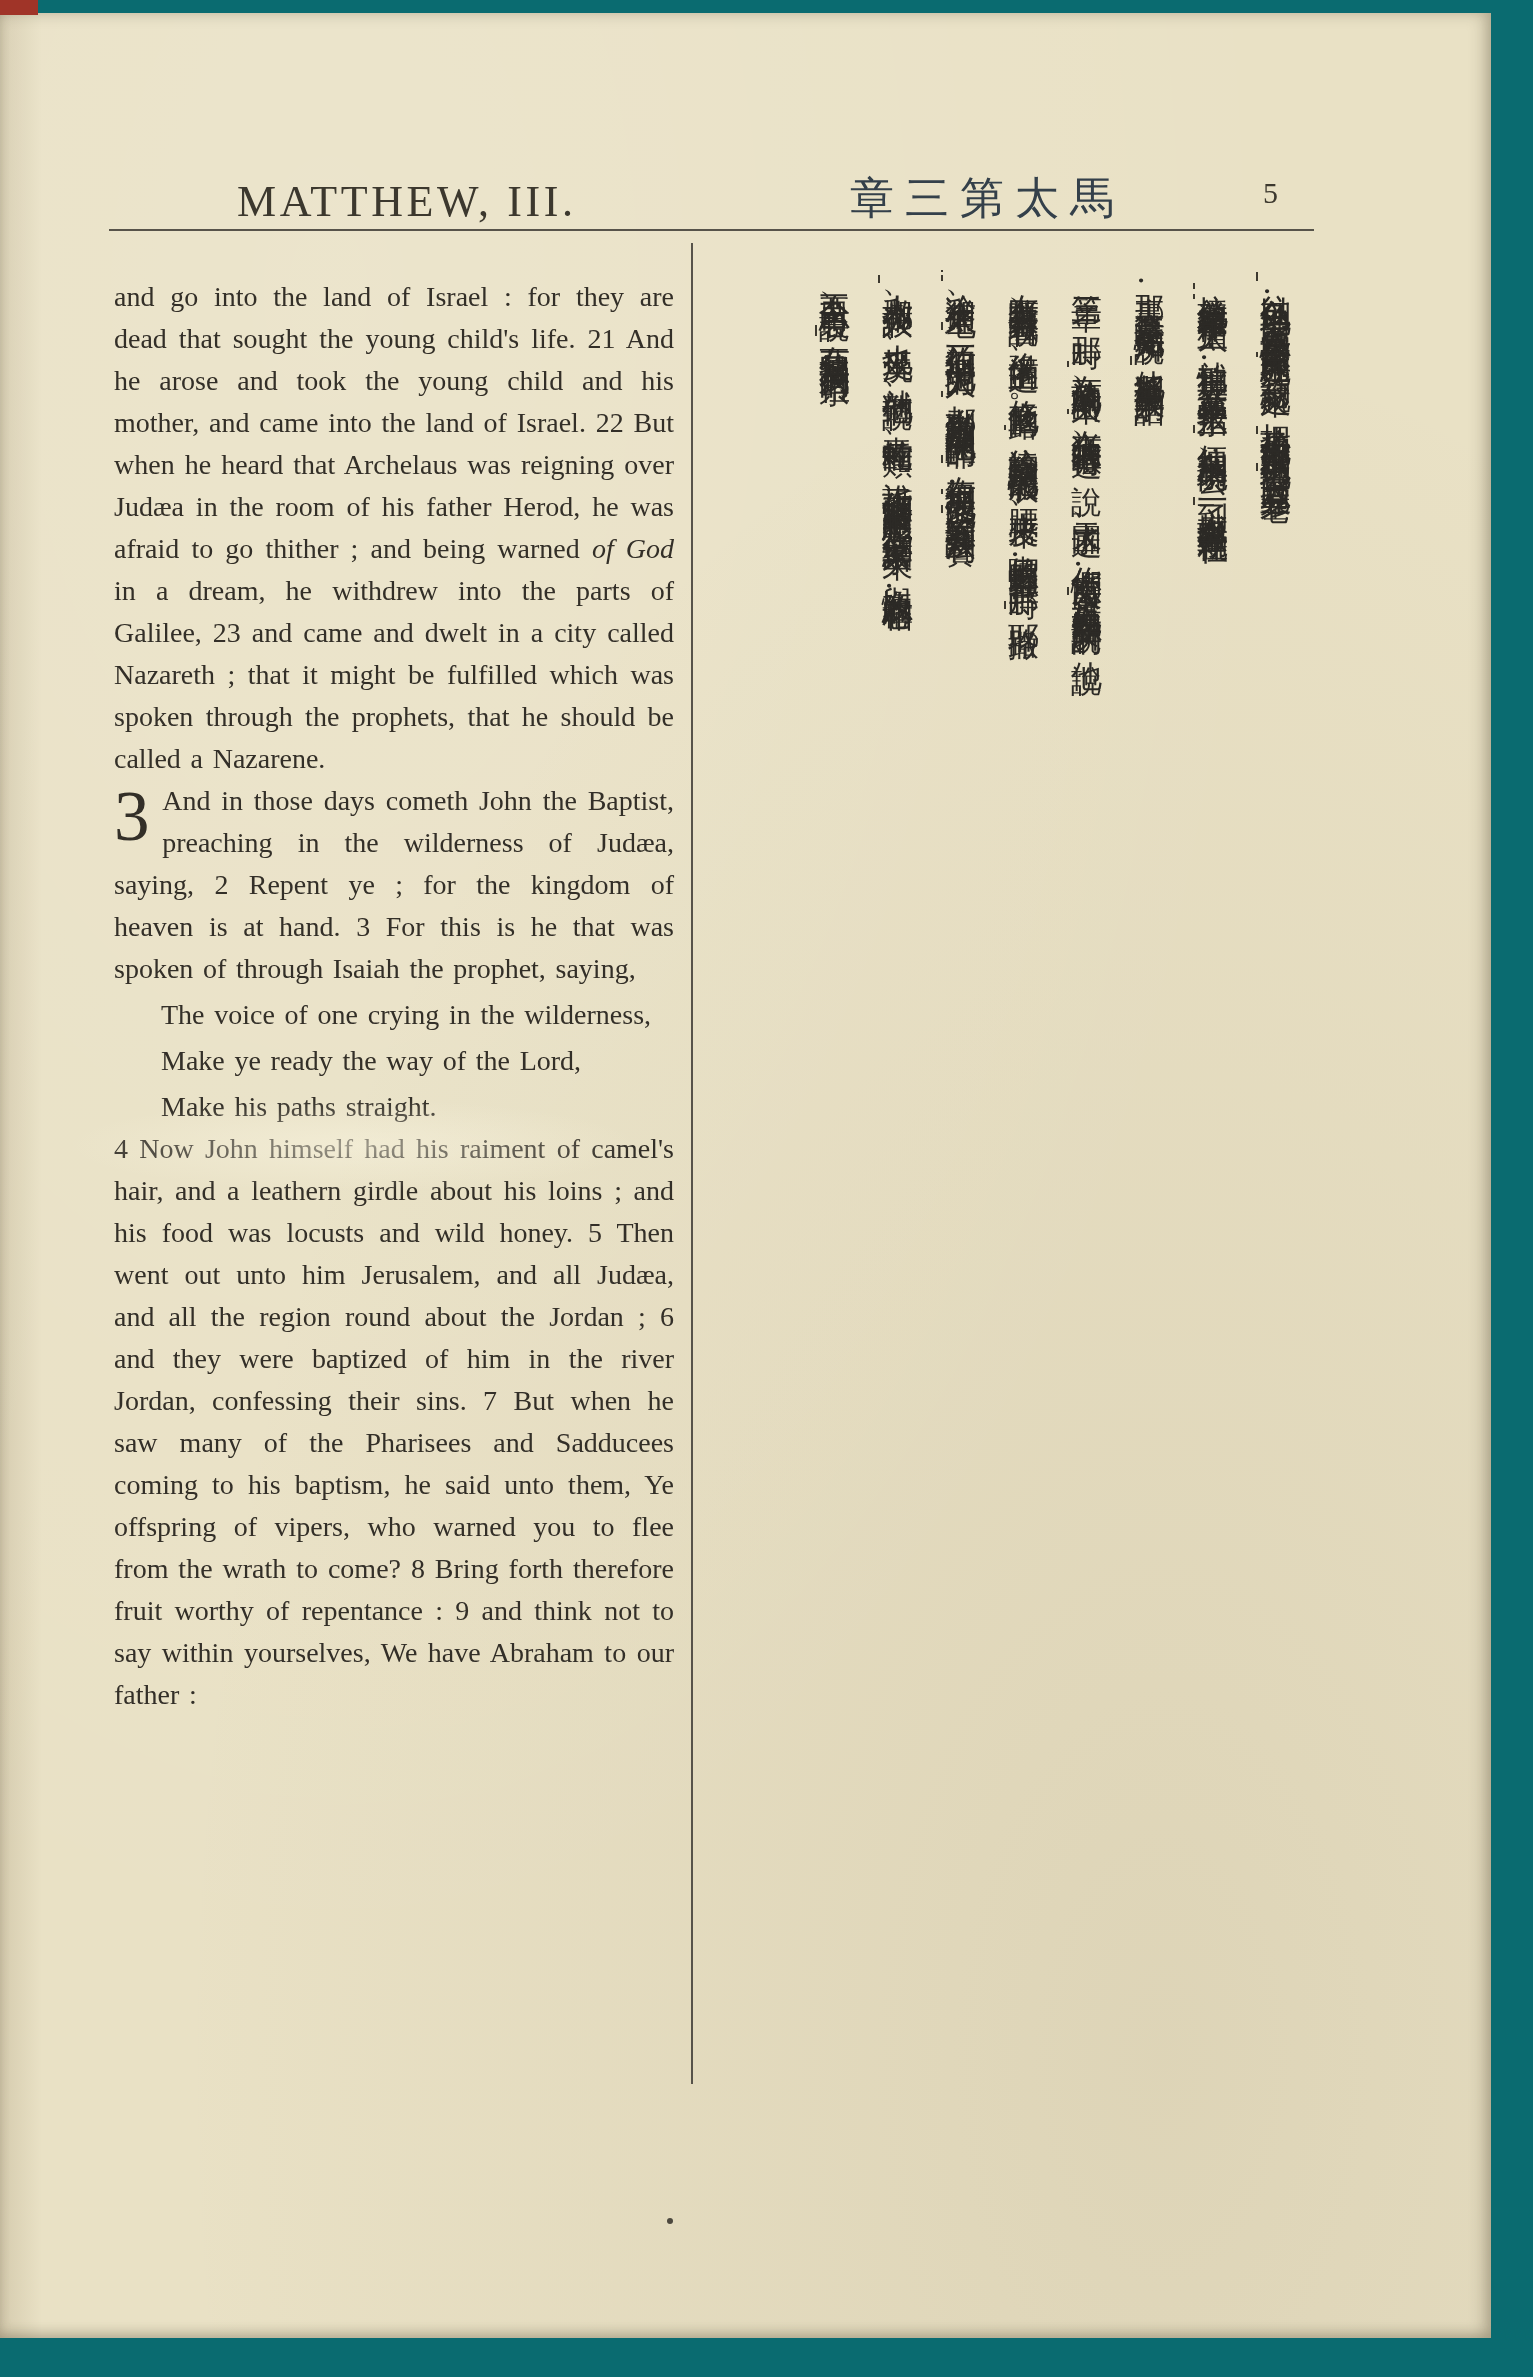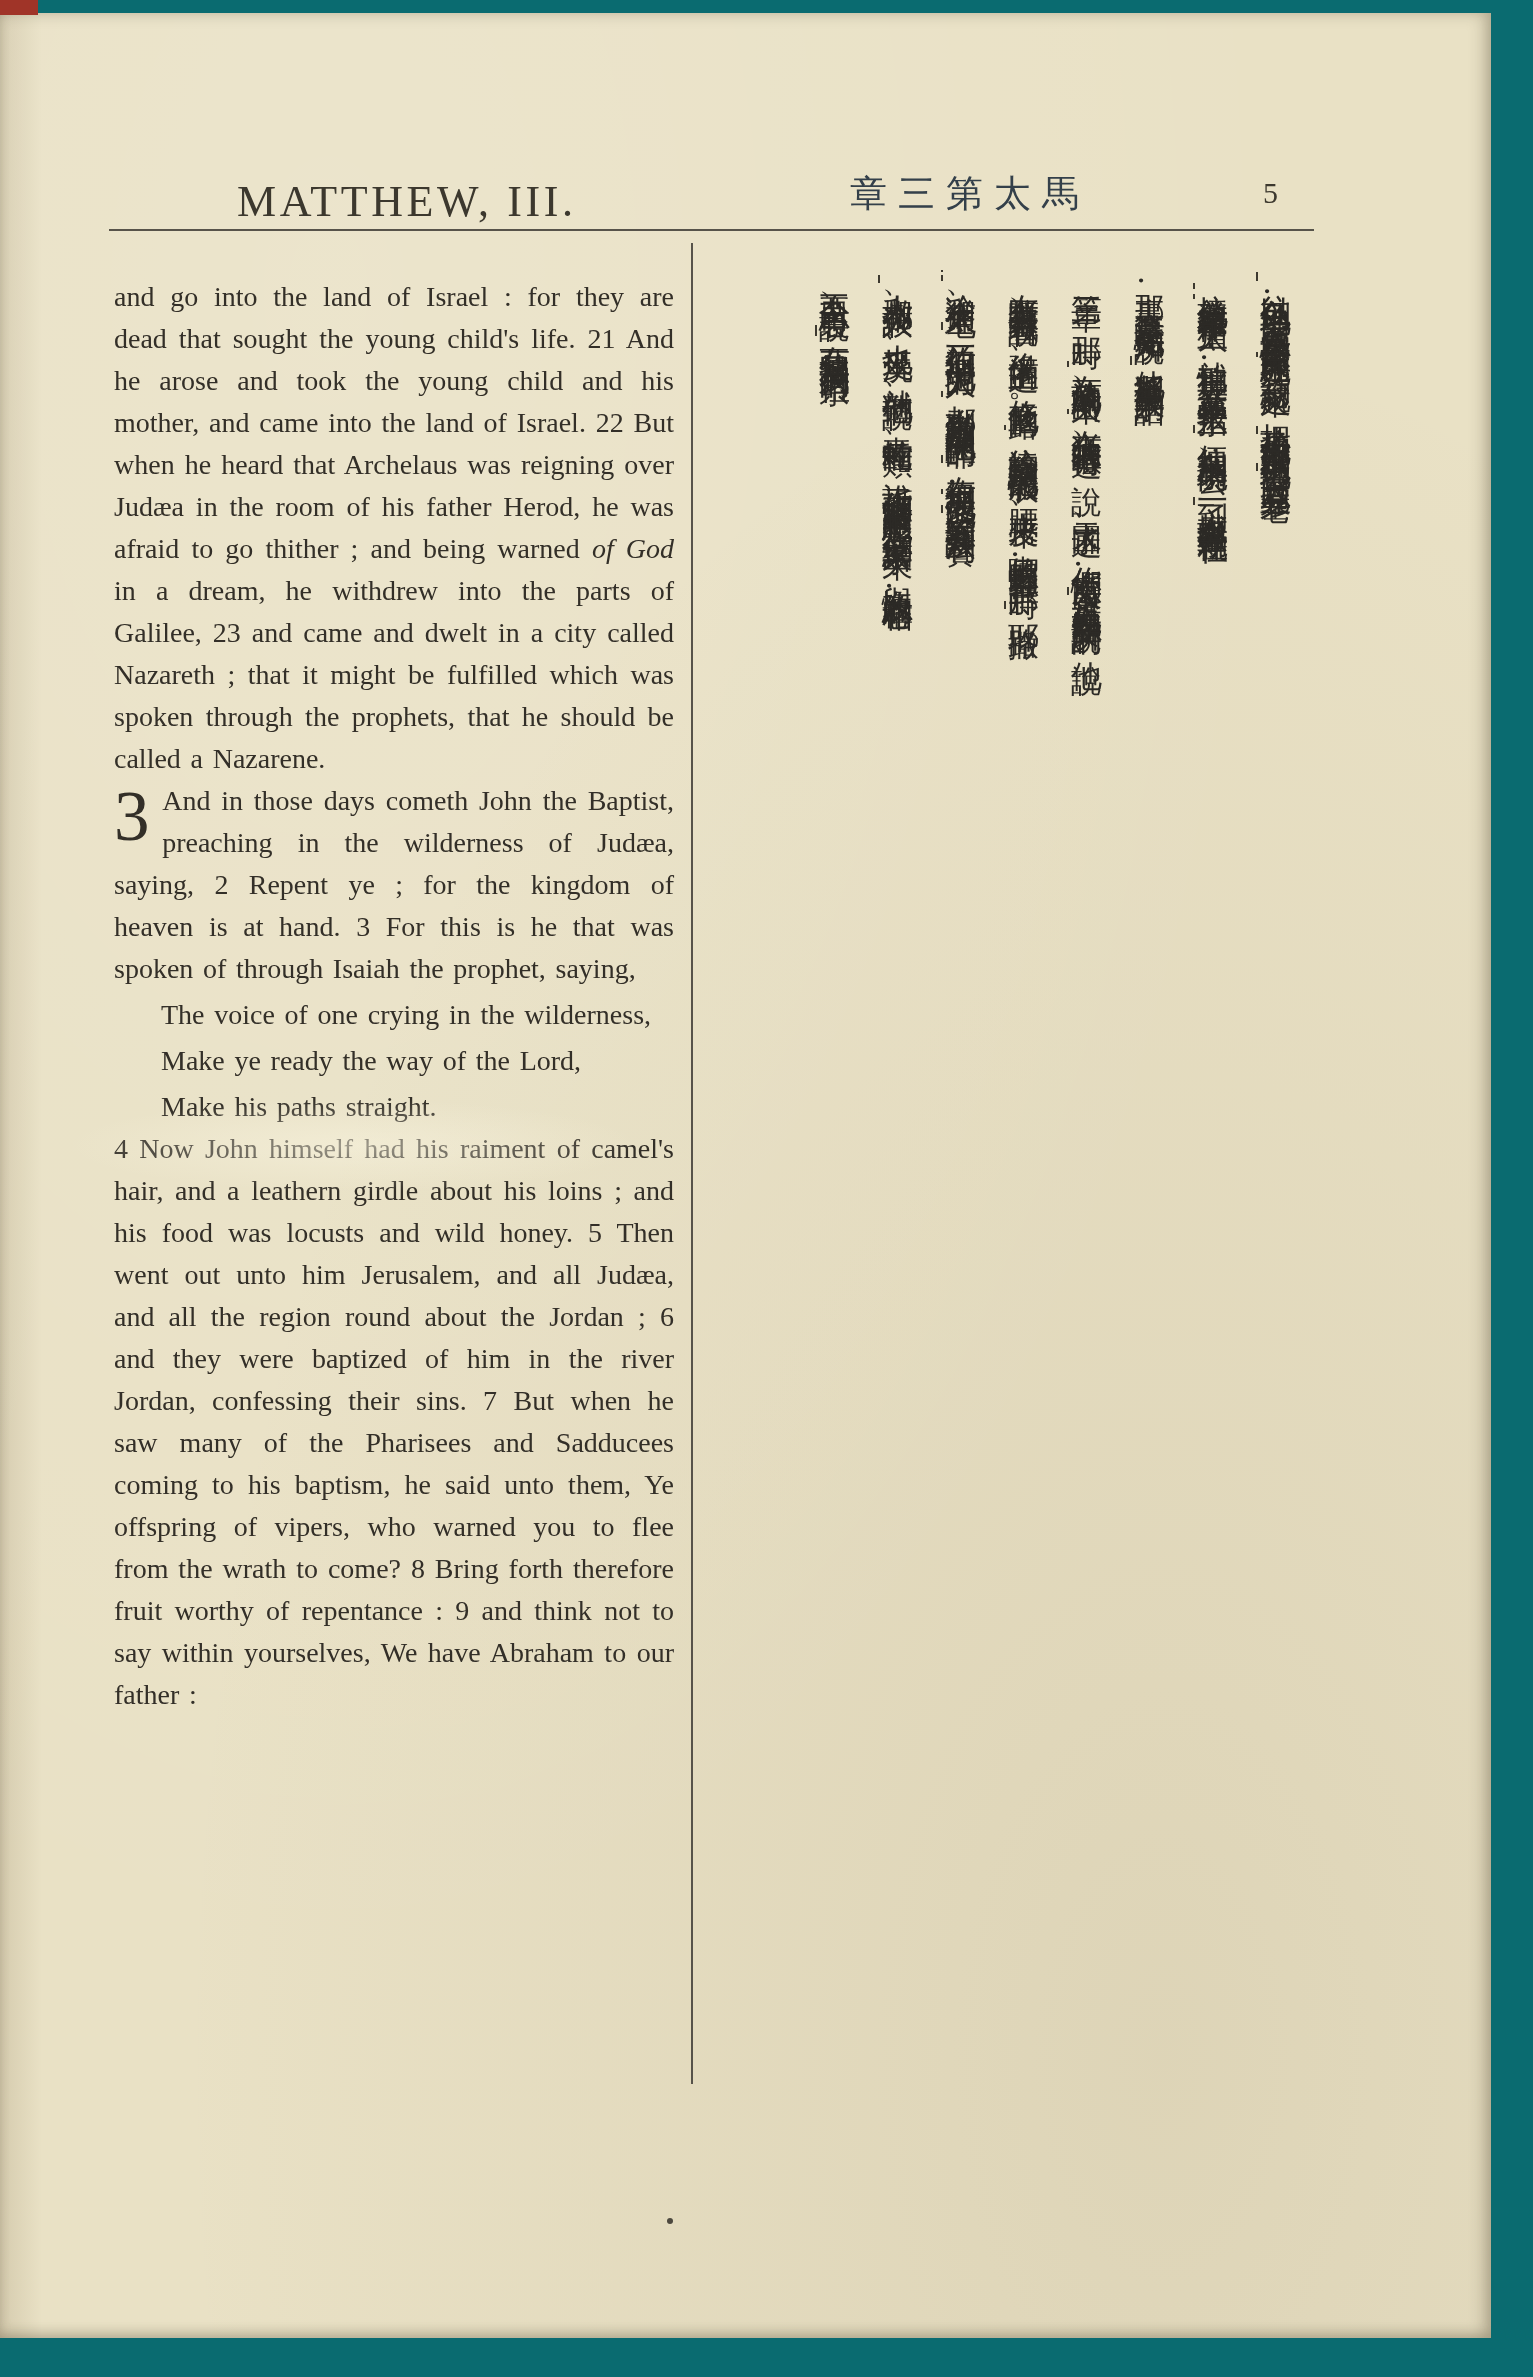--- a/index.html
+++ b/index.html
@@ -22,21 +22,21 @@
     box-shadow: inset -7.2px 0 14.5px rgba(60,50,30,0.25), inset 0 -5.4px 11px rgba(60,50,30,0.16);
   }
   .corner-mark {
     position: absolute; left: 0; top: -12.7px;
     width: 38px; height: 14.5px; background: #a03428;
   }
   .page-header { position: absolute; top: 156px; left: 0; width: 100%; height: 65px; color: #3a362c; }
   .eng-title { position: absolute; left: 237px; top: 7.2px; font-size: 44px; letter-spacing: 3.6px; color: #3c382e; }
   .cn-title {
     position: absolute; left: 850px; top: 0px;
-    font-size: 37px; letter-spacing: 11px; color: #34404a;
+    font-size: 44px; letter-spacing: 11px; color: #34404a;
     font-family: "DejaVu Serif", serif;
   }
   .page-num { position: absolute; left: 1263px; top: 7.2px; font-size: 30px; color: #3c382e; }
   .header-rule { position: absolute; left: 109px; top: 216px; width: 1205px; height: 2.7px; background: #57534a; }
   .divider { position: absolute; left: 691px; top: 230px; width: 1.8px; height: 1841px; background: #57534a; }
 
   .english-col {
     position: absolute; left: 114px; top: 263px; width: 560px;
     font-size: 28px; line-height: 42px;
     text-align: justify; word-spacing: 2.7px;

